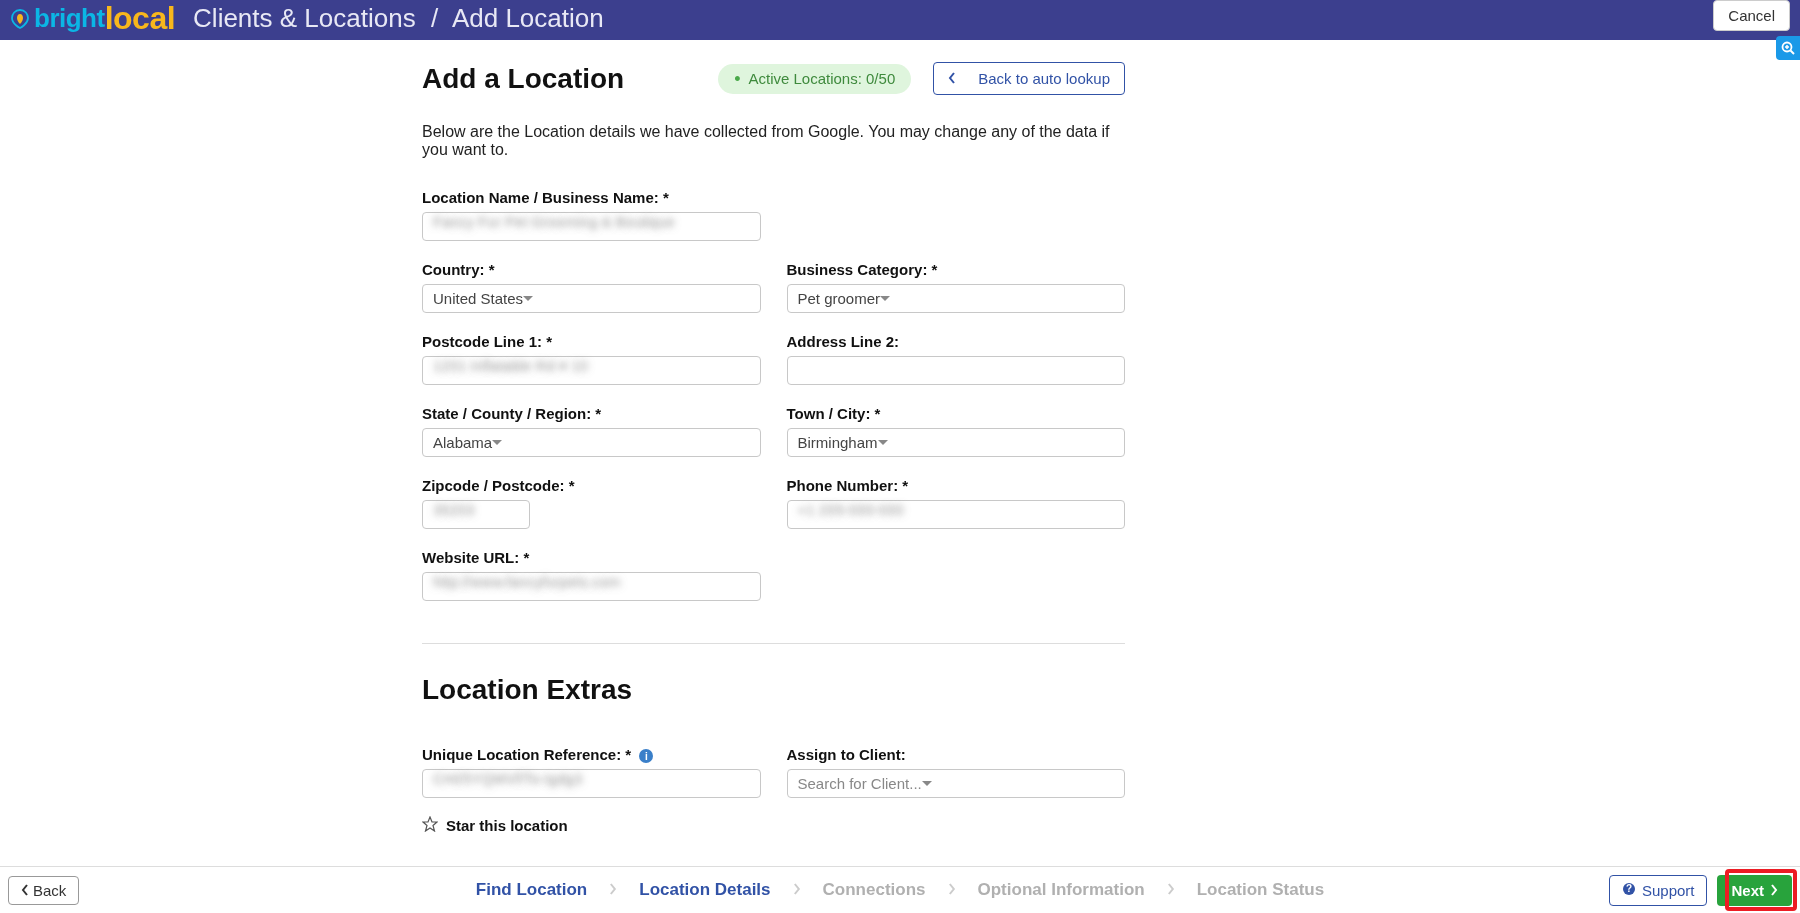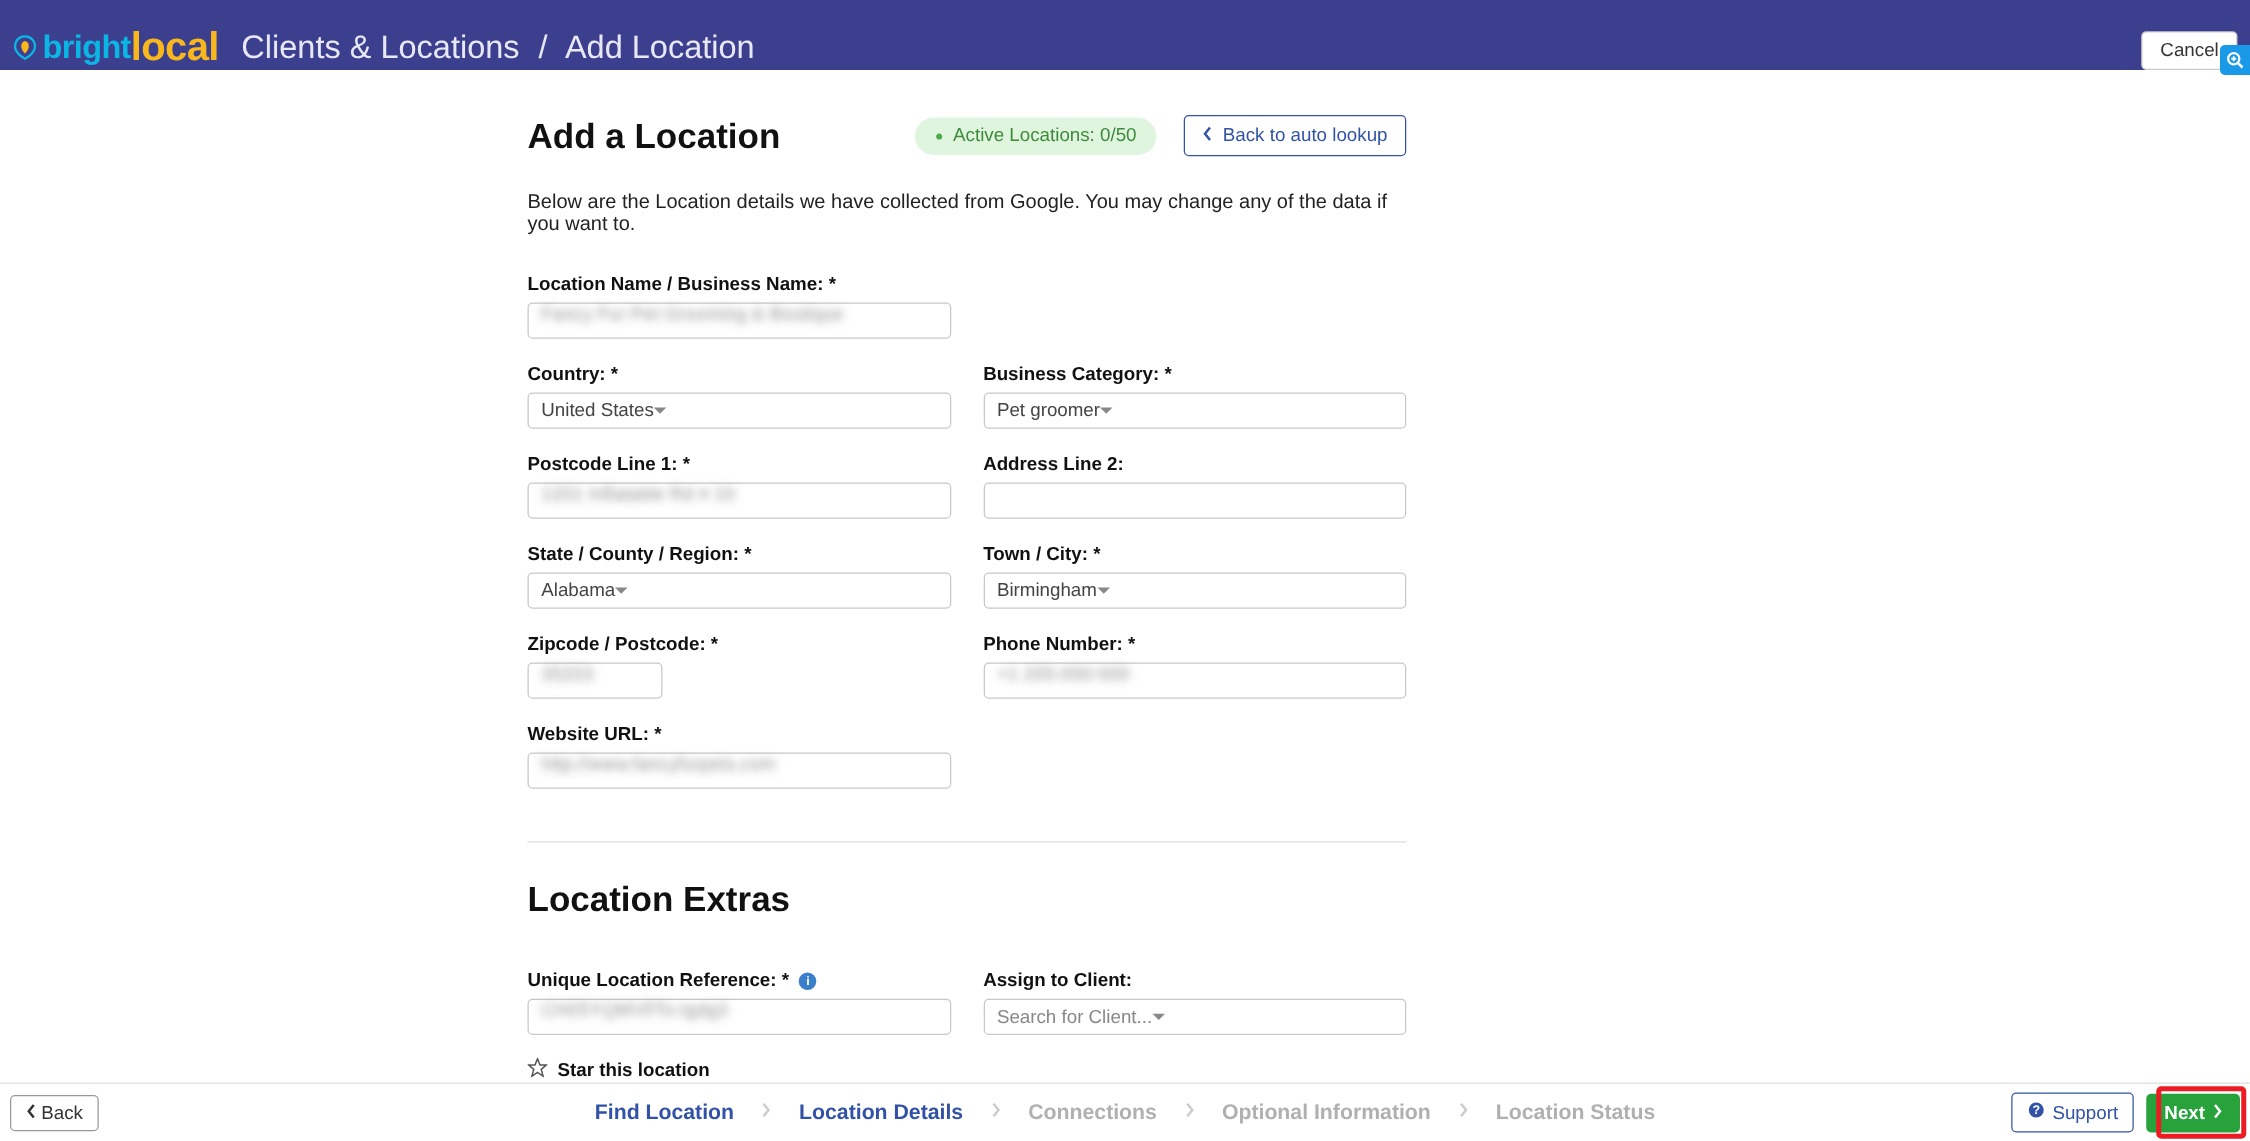--- a/index.html
+++ b/index.html
@@ -10,23 +10,23 @@
     }
     body {
       background: #fff;
       width: 1800px;
       height: 913px;
       position: relative;
       overflow: hidden;
     }
     .top-bar {
       background: #3c3f8e;
-      height: 56px;
-      display: flex;
-      align-items: flex-end;
+      height: 40px;
+      display: flex;
+      align-items: flex-start;
       padding: 0 10px;
       justify-content: space-between;
     }
     .top-bar-left {
       display: flex;
       align-items: center;
     }
     .logo {
       display: flex;
       align-items: center;
@@ -71,21 +71,21 @@
       width: 24px;
       height: 24px;
       border-radius: 4px 0 0 4px;
       display: flex;
       align-items: center;
       justify-content: center;
     }
     .content {
       margin-left: 422px;
       width: 703px;
-      padding-top: 36px;
+      padding-top: 22px;
     }
     .title-row {
       display: flex;
       align-items: center;
       justify-content: space-between;
       margin-bottom: 28px;
     }
     .page-title {
       font-size: 28px;
       font-weight: 700;
@@ -115,21 +115,21 @@
     .back-lookup-btn {
       border: 1px solid #3152a6;
       color: #3152a6;
       background: #fff;
       border-radius: 4px;
       padding: 7px 14px;
       font-size: 15px;
       cursor: pointer;
       display: flex;
       align-items: center;
-      gap: 8px;
+      gap: 22px;
       text-align: right;
     }
     .intro-text {
       font-size: 16px;
       color: #222;
       margin-bottom: 30px;
     }
     .form-grid {
       display: grid;
       grid-template-columns: 1fr 1fr;

